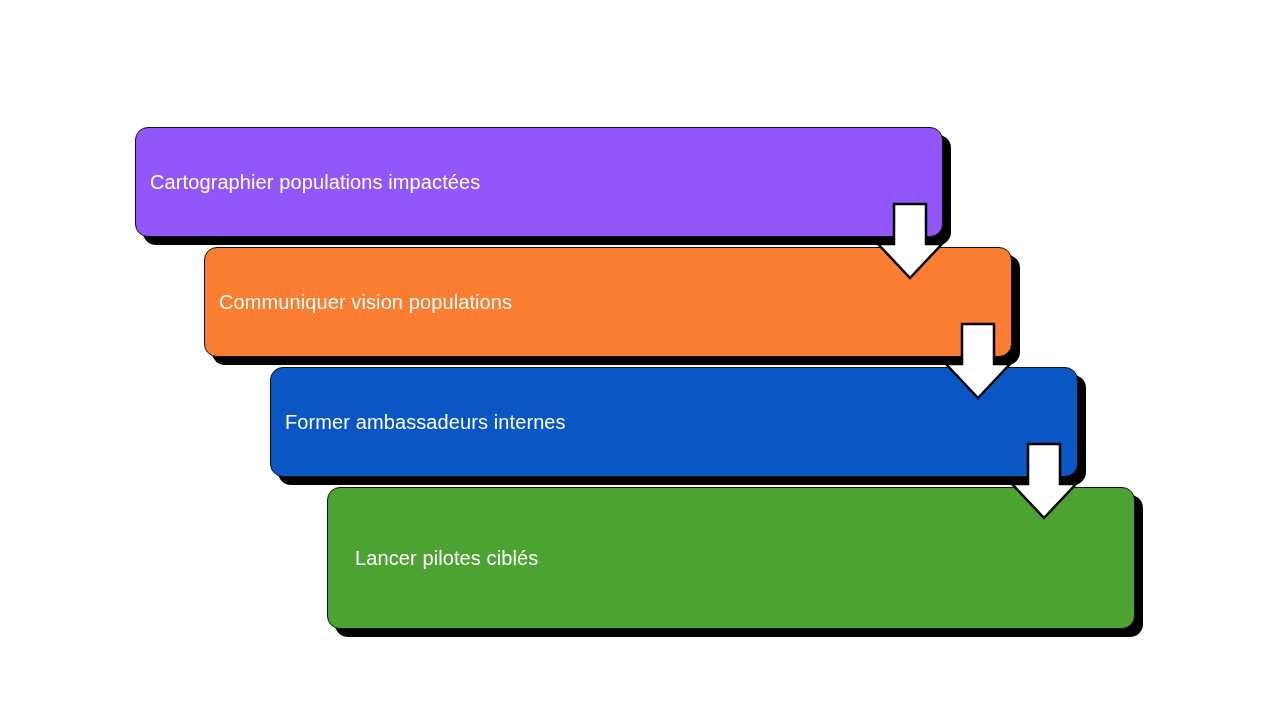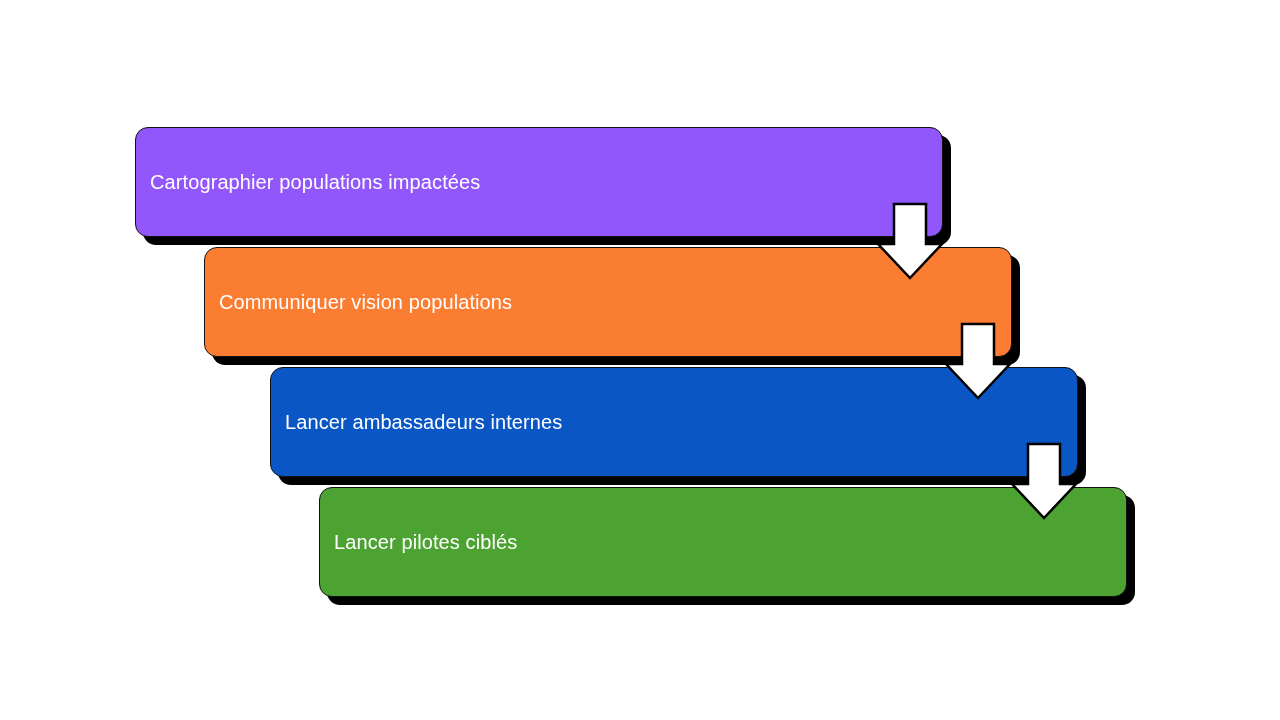--- a/index.html
+++ b/index.html
@@ -63,24 +63,24 @@
 
   <div class="step" style="left: 135px; top: 127px; width: 808px; height: 110px; background: rgb(145, 87, 250);">
     <span class="step-label" style="color: rgb(255, 255, 255);">Cartographier populations impactées</span>
   </div>
 
   <div class="step" style="left: 204px; top: 247px; width: 808px; height: 110px; background: rgb(250, 125, 50);">
     <span class="step-label" style="color: rgb(255, 255, 255);">Communiquer vision populations</span>
   </div>
 
   <div class="step" style="left: 270px; top: 367px; width: 808px; height: 110px; background: rgb(10, 86, 196);">
-    <span class="step-label" style="color: rgb(255, 255, 255);">Lancer ambassadeurs internes</span>
+    <span class="step-label" style="color: rgb(255, 255, 255);">Former ambassadeurs internes</span>
   </div>
 
-  <div class="step" style="left: 319px; top: 487px; width: 808px; height: 110px; background: rgb(76, 163, 50);">
+  <div class="step" style="left: 327px; top: 487px; width: 808px; height: 142px; background: rgb(76, 163, 50); padding-left: 13px;">
     <span class="step-label" style="color: rgb(255, 255, 255);">Lancer pilotes ciblés</span>
   </div>
 
   <div class="connector" style="left: 878px; top: 204px; width: 64px; height: 74px;">
       <svg width="64" height="74" viewBox="0 0 64 74">
         <polygon points="16,0 48,0 48,40 64,40 32,74 0,40 16,40" fill="#ffffff" stroke="#000000" stroke-width="2.5" stroke-linejoin="miter"></polygon>
       </svg>
     </div>
   <div class="connector" style="left: 946px; top: 324px; width: 64px; height: 74px;">
       <svg width="64" height="74" viewBox="0 0 64 74">

